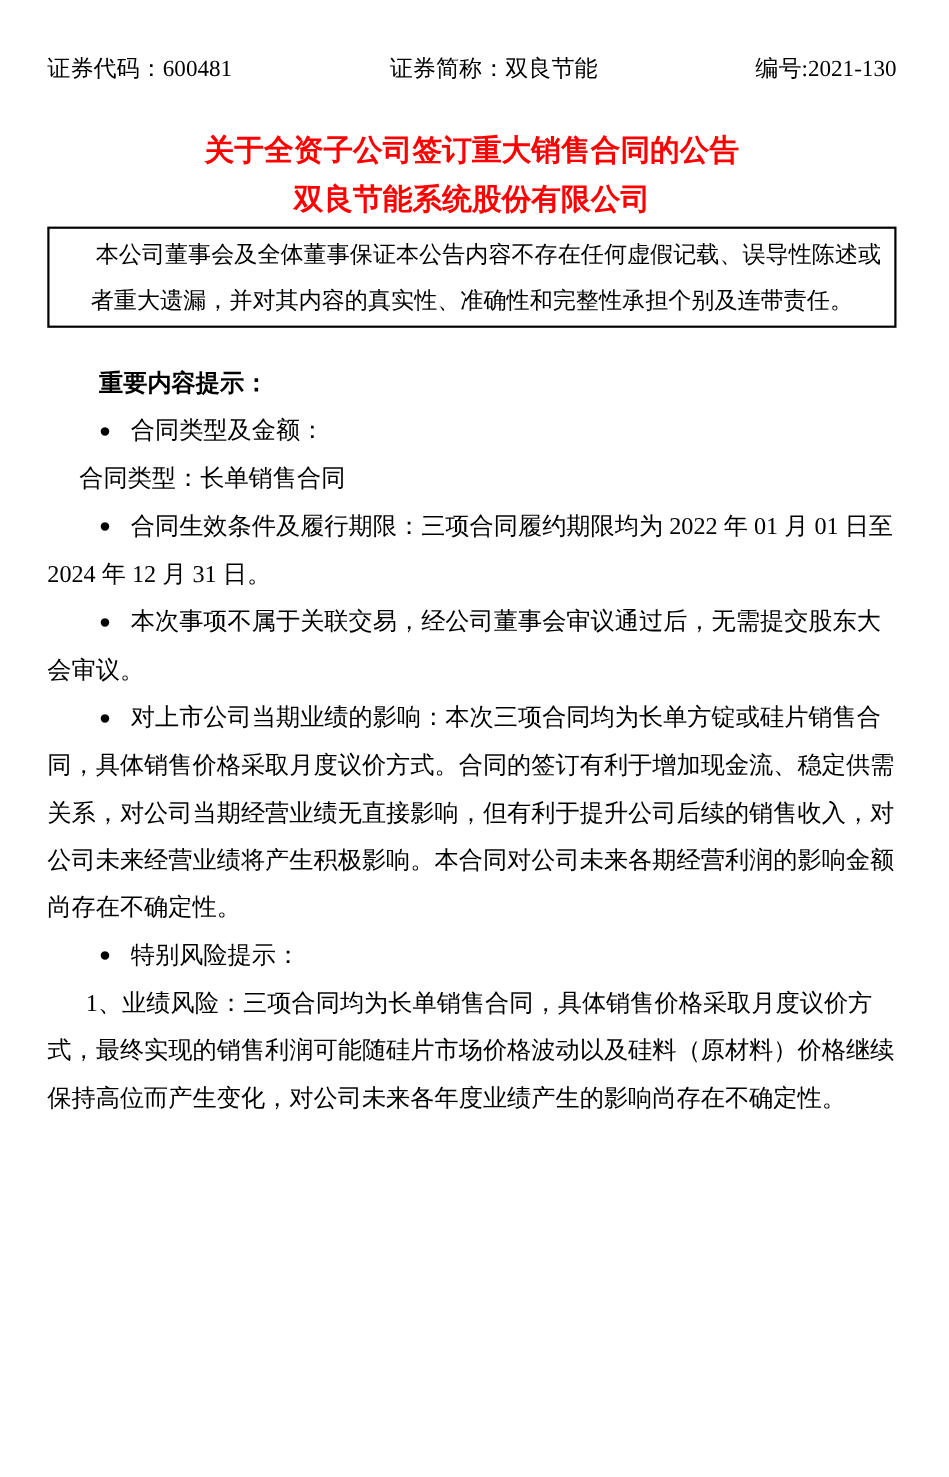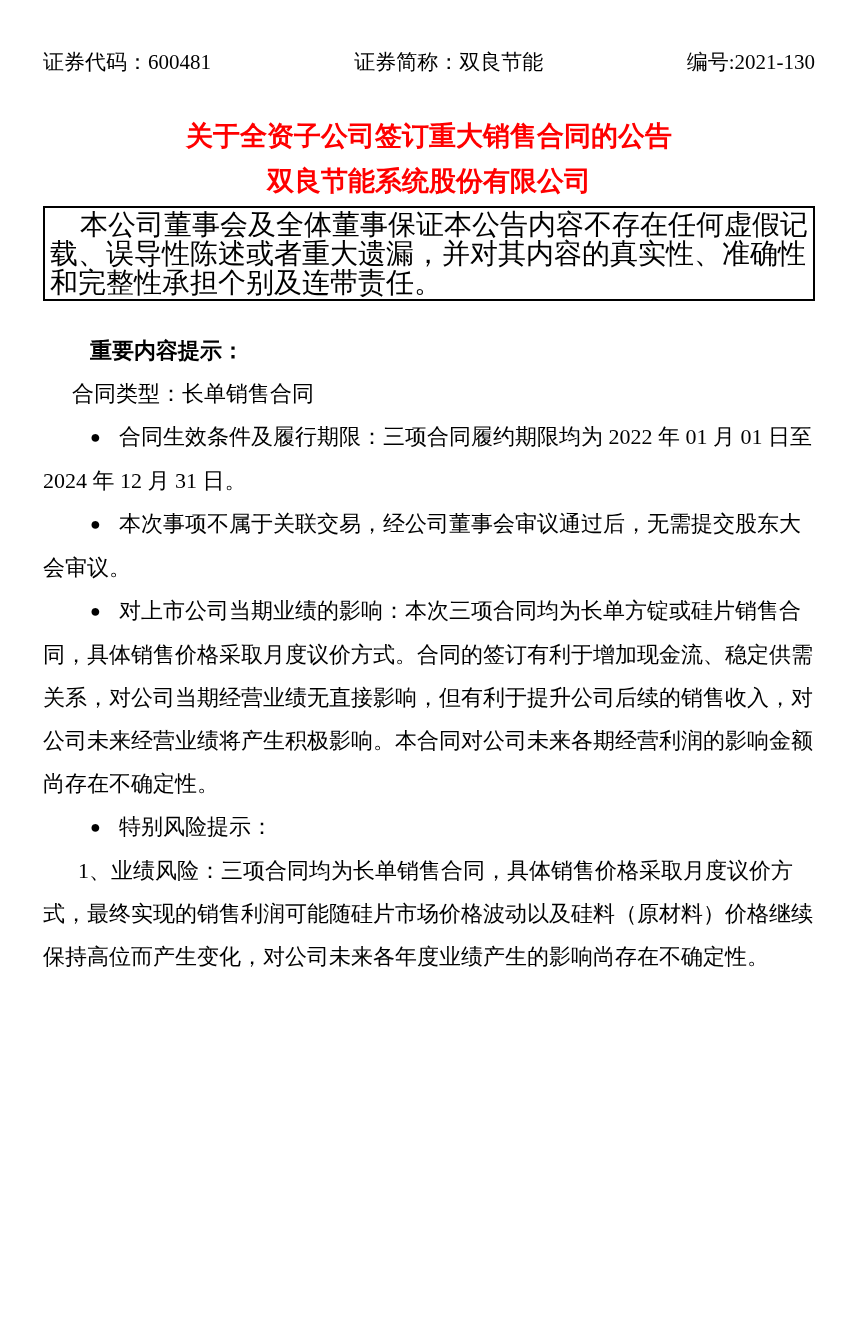--- a/index.html
+++ b/index.html
@@ -31,24 +31,25 @@
     line-height: 45px;
   }
   .title .tl { display: block; }
   .declaration-box {
     margin-top: 2px;
     border: 2px solid #000000;
     padding: 2px 5px;
   }
   .declaration-box p {
     margin: 0;
-    font-size: 28px;
-    line-height: 29px;
+    font-size: 21px;
+    line-height: 42px;
     text-indent: 30px;
     white-space: pre-wrap;
+    text-align: center;
   }
   .content {
     margin-top: 28px;
     font-size: 22px;
     line-height: 43px;
   }
   .content p { margin: 0; white-space: pre-wrap; }
   .content .heading { padding-left: 47px; font-weight: bold; }
   .content .para     { text-indent: 29px; }
   .content .numbered { text-indent: 35px; }
@@ -76,20 +77,21 @@
     <span class="tl">双良节能系统股份有限公司</span>
   </h1>
 
   <div class="declaration-box">
     <p>本公司董事会及全体董事保证本公告内容不存在任何虚假记载、误导性陈述或者重大遗漏，并对其内容的真实性、准确性和完整性承担个别及连带责任。</p>
   </div>
 
   <div class="content">
     <p class="heading">重要内容提示：</p>
 
+    <p class="bullet"><span class="dot">●</span><span>合同类型及金额：</span></p>
 
     <p class="para">合同类型：长单销售合同</p>
 
 
     <p class="bullet"><span class="dot">●</span><span>合同生效条件及履行期限：三项合同履约期限均为 2022 年 01 月 01 日至 2024 年 12 月 31 日。</span></p>
 
     <p class="bullet"><span class="dot">●</span><span>本次事项不属于关联交易，经公司董事会审议通过后，无需提交股东大会审议。</span></p>
 
     <p class="bullet"><span class="dot">●</span><span>对上市公司当期业绩的影响：本次三项合同均为长单方锭或硅片销售合同，具体销售价格采取月度议价方式。合同的签订有利于增加现金流、稳定供需关系，对公司当期经营业绩无直接影响，但有利于提升公司后续的销售收入，对公司未来经营业绩将产生积极影响。本合同对公司未来各期经营利润的影响金额尚存在不确定性。</span></p>
 

